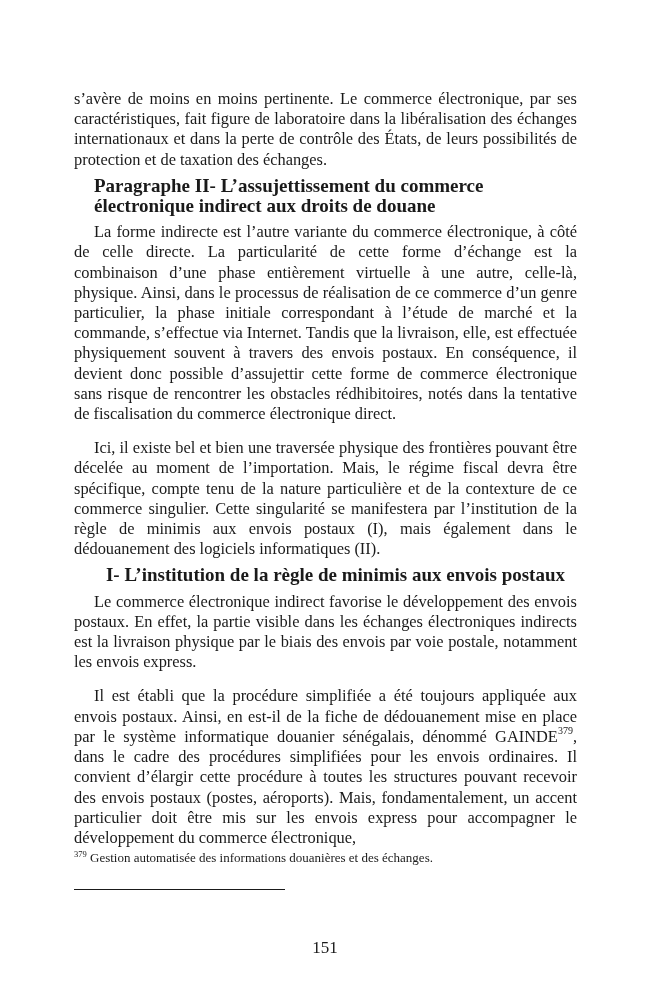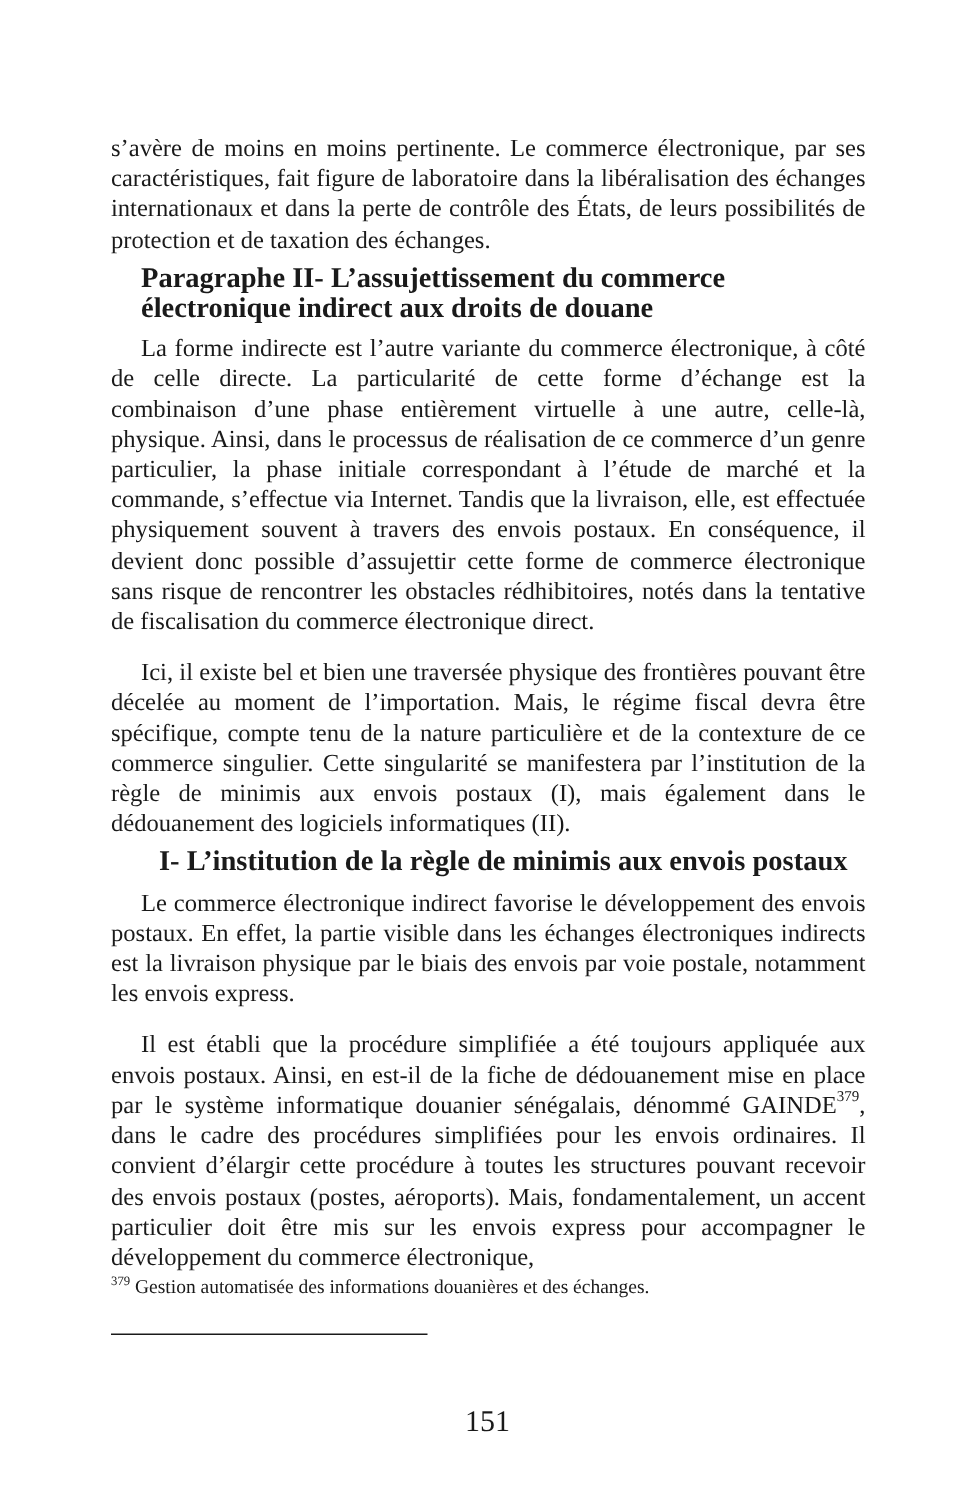--- a/index.html
+++ b/index.html
@@ -65,21 +65,21 @@
       font-size: 8.5px;
       vertical-align: super;
       line-height: 0;
     }
     .page-number {
       position: absolute;
       left: 0;
       width: 650px;
       top: 938px;
       text-align: center;
-      font-size: 20px;
+      font-size: 17px;
       line-height: 20px;
     }
   </style>
 </head>
 <body>
 
 <div class="page">
   <p class="para">s’avère de moins en moins pertinente. Le commerce électronique, par ses caractéristiques, fait figure de laboratoire dans la libéralisation des échanges internationaux et dans la perte de contrôle des États, de leurs possibilités de protection et de taxation des échanges.</p>
 
   <p class="heading">Paragraphe II- L’assujettissement du commerce électronique indirect aux droits de douane</p>

